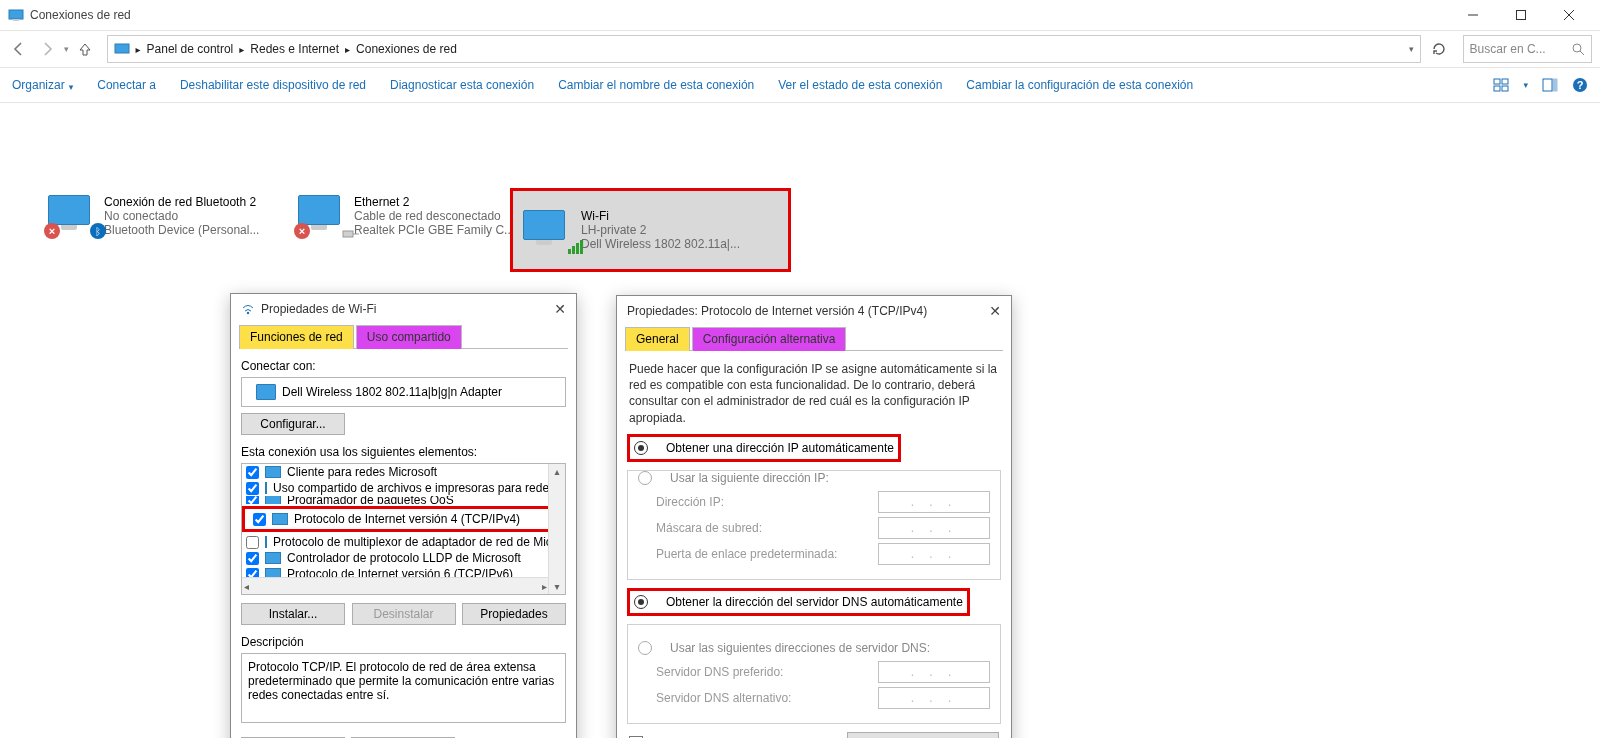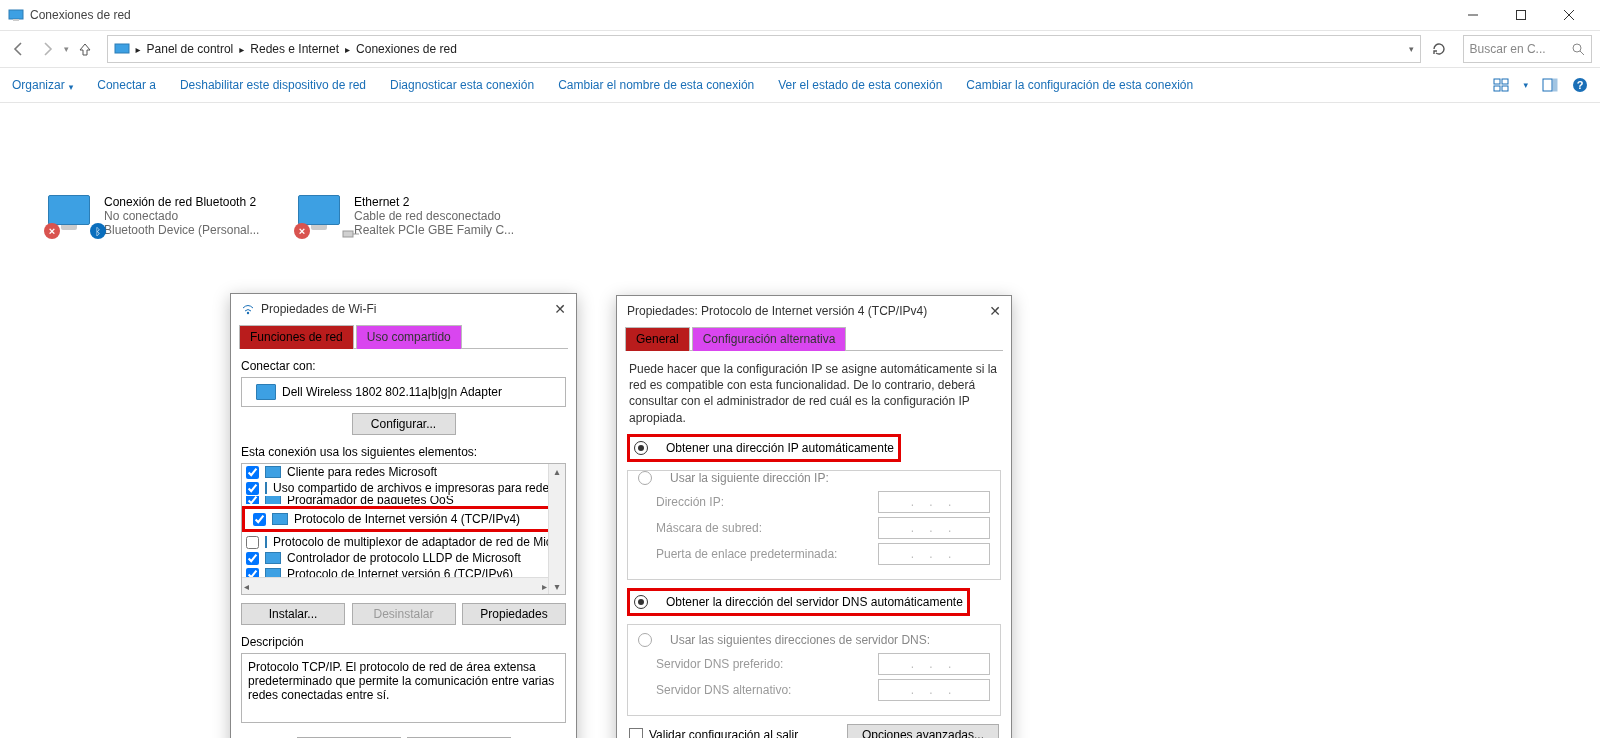--- a/index.html
+++ b/index.html
@@ -33,27 +33,27 @@
 .conn-text .t1{color:#000}
 .conn-text .t2,.conn-text .t3{color:#6a6a6a}
 .wifi-sel{position:absolute;top:85px;left:510px;width:255px;height:70px;border:3px solid #e30000;background:#d9d9d9;display:flex;align-items:center;padding:4px 10px;gap:10px}
 
 .dlg{position:absolute;background:#fff;border:1px solid #888;box-shadow:0 4px 16px rgba(0,0,0,.25)}
 .dlg-title{height:30px;display:flex;align-items:center;padding:0 10px;font-size:12px;color:#333}
 .dlg-title .x{margin-left:auto;color:#444;font-size:14px}
 .tabs{display:flex;border-bottom:1px solid #bbb;margin:0 8px}
 .tab{padding:4px 10px 5px;border:1px solid #bbb;border-bottom:none;background:#fff;margin-right:2px;position:relative;top:1px}
 .tab.inactive{background:#d946ef;color:#333}
-.tab.active{background:#b91c1c}
+.tab.active{background:#fde047}
 .section-lbl{margin:10px 10px 4px}
 .adapter-box{margin:0 10px;border:1px solid #b5b5b5;height:28px;display:flex;align-items:center;padding:0 14px;gap:6px}
 .mini-icon{width:18px;height:14px;background:#3da0e3;border:1px solid #2c7db5;border-radius:1px}
 .btn{border:1px solid #adadad;background:#e1e1e1;padding:3px 14px;min-width:74px;text-align:center}
 .btn.disabled{color:#9a9a9a}
-.row-btns{display:flex;justify-content:center;margin:6px 10px;gap:6px}
+.row-btns{display:flex;justify-content:flex-start;margin:6px 10px;gap:6px}
 .elem-list{margin:0 10px;border:1px solid #b5b5b5;height:130px;overflow:hidden;position:relative}
 .elem-list .scroll{position:absolute;right:0;top:0;bottom:0;width:16px;background:#f0f0f0;border-left:1px solid #ddd;display:flex;flex-direction:column;align-items:center;justify-content:space-between;padding:2px 0;color:#666;font-size:10px}
 .el-row{display:flex;align-items:center;gap:6px;padding:1px 4px;white-space:nowrap}
 .el-row input{margin:0}
 .el-ico{width:14px;height:10px;background:#3da0e3;border:1px solid #2c7db5}
 .hscroll{height:16px;background:#f0f0f0;border-top:1px solid #ddd;position:absolute;bottom:0;left:0;right:16px;display:flex;align-items:center;justify-content:space-between;padding:0 2px;color:#666;font-size:10px}
 .desc-box{margin:4px 10px;border:1px solid #b5b5b5;padding:6px;height:56px}
 .red-box{border:3px solid #e30000;padding:2px 4px;margin:2px 0}
 .fieldset{border:1px solid #d0d0d0;margin:6px 10px;padding:8px 10px 10px;position:relative}
 .radio-row{display:flex;align-items:center;gap:18px;margin:2px 0}
@@ -212,20 +212,36 @@
           </svg>
         </span>
     </div>
     <div class="conn-text">
       <div class="t1">Ethernet 2</div>
       <div class="t2">Cable de red desconectado</div>
       <div class="t3">Realtek PCIe GBE Family C...</div>
     </div>
   </div>
 
+  <div class="wifi-sel">
+    <div class="conn-icon">
+      <div class="monitor"></div>
+      <div class="sig-bars">
+          <span></span>
+          <span></span>
+          <span></span>
+          <span></span>
+        </div>
+    </div>
+    <div class="conn-text">
+      <div class="t1">Wi-Fi</div>
+      <div class="t2">LH-private  2</div>
+      <div class="t3">Dell Wireless 1802 802.11a|...</div>
+    </div>
+  </div>
 
   <div class="dlg" style="left:230px;top:190px;width:345px;height:460px">
     <div class="dlg-title">
       <span style="margin-right:6px">
           <svg width="14" height="14">
             <path d="M2 6 Q7 1 12 6" fill="none" stroke="#1a6fb7"></path>
             <path d="M4 9 Q7 6 10 9" fill="none" stroke="#1a6fb7"></path>
             <circle cx="7" cy="11" r="1.2" fill="#1a6fb7"></circle>
           </svg>
         </span>
@@ -348,21 +364,21 @@
 
     <div style="margin:2px 10px 0">
       <div class="red-box" style="display:inline-block">
         <div class="radio-row">
           <span class="radio-dot checked"></span>
           <span>Obtener la dirección del servidor DNS automáticamente</span>
         </div>
       </div>
     </div>
 
-    <div class="fieldset" style="padding-top:8px">
+    <div class="fieldset" style="padding-top:16px">
       <div class="radio-row" style="color:#888;position:relative;top:-2px">
         <span class="radio-dot dis"></span>
         <span>Usar las siguientes direcciones de servidor DNS:</span>
       </div>
       <div class="field-row">
           <span class="lbl">Servidor DNS preferido:</span>
           <div class="ipbox">. . .</div>
         </div>
       <div class="field-row">
           <span class="lbl">Servidor DNS alternativo:</span>

